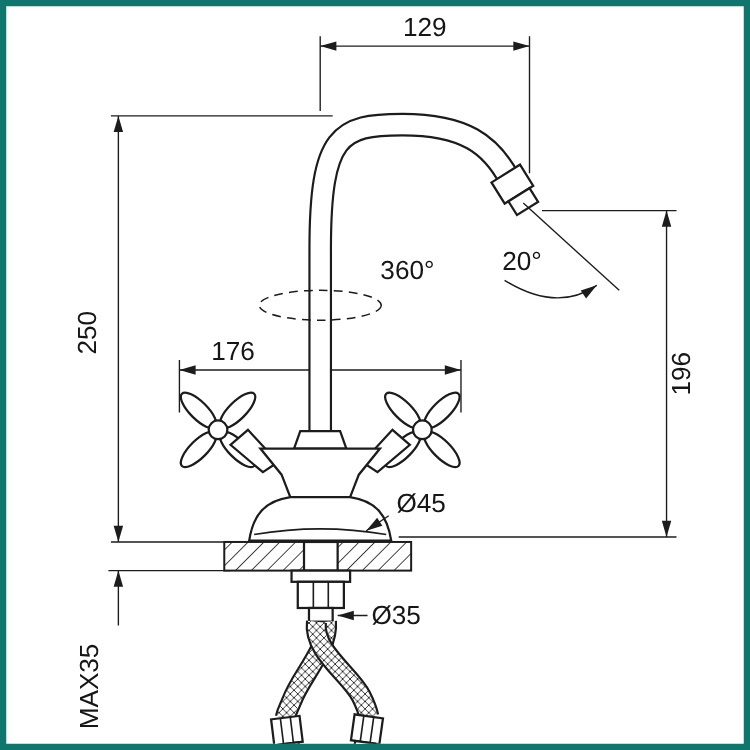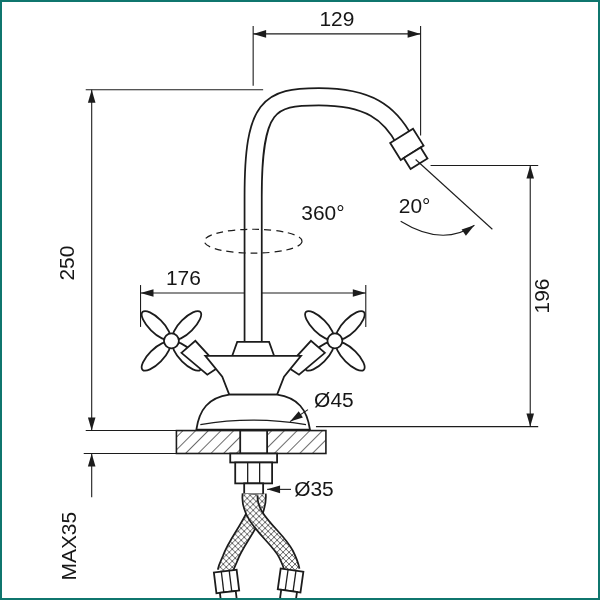--- a/index.html
+++ b/index.html
@@ -1,16 +1,16 @@
 <!DOCTYPE html>
 <html><head>
 <meta charset="utf-8">
 <style>
   html,body{margin:0;padding:0;background:#ffffff;}
-  .sheet{width:600px;height:600px;background:#ffffff;border:2px solid #0f766e;box-sizing:border-box;overflow:hidden;}
+  .sheet{width:600px;height:600px;background:#ffffff;border:5px solid #0f766e;box-sizing:border-box;overflow:hidden;}
   svg{display:block;}
   text{font-family:"Liberation Sans","DejaVu Sans",sans-serif;font-size:21px;fill:#161616;}
   .thin{stroke:#1c1c1c;stroke-width:1.1;fill:none;}
   .obj{stroke:#1c1c1c;stroke-width:1.8;fill:#ffffff;}
   .objline{stroke:#1c1c1c;stroke-width:1.3;fill:none;}
 </style>
 </head>
 <body>
 
 <div class="sheet">

